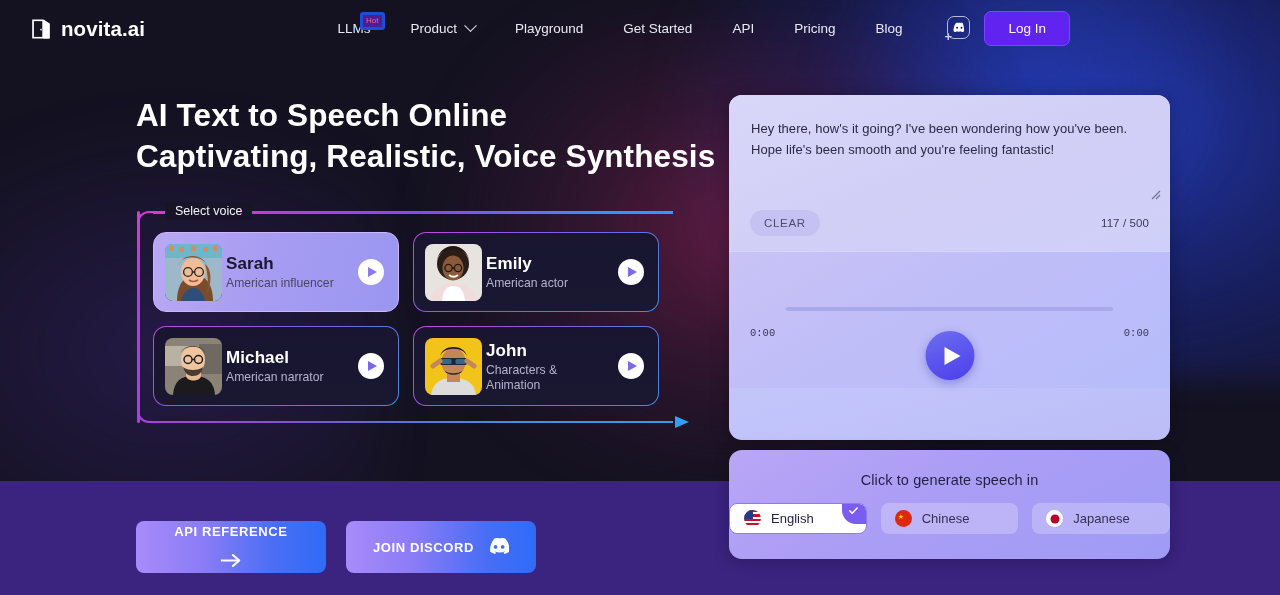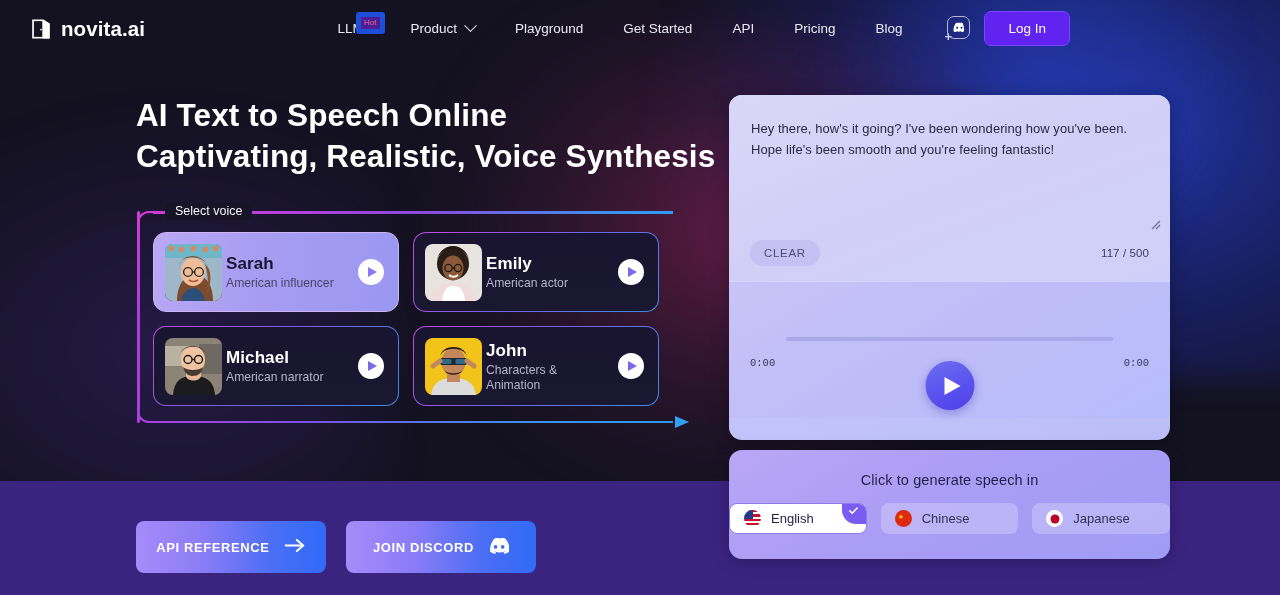--- a/index.html
+++ b/index.html
@@ -63,21 +63,21 @@
     color: #e9e9f2; font-size: 13.5px; padding: 0 20px; position: relative;
     white-space: nowrap; cursor: pointer;
   }
   .nav-link.has-caret { display: flex; align-items: center; gap: 9px; }
   .caret {
     width: 9px; height: 9px; border-right: 1.8px solid #dcdcea;
     border-bottom: 1.8px solid #dcdcea; transform: rotate(45deg) translate(-2px,-2px);
   }
   .hot-badge {
     position: absolute; top: -9px; right: 6px;
-    font-size: 8px; color: #f06a8e; border: 5px solid #1d4ed8;
+    font-size: 8px; color: #f06a8e; border: 3px solid #1d4ed8;
     background: #4c1d95; border-radius: 3px; padding: 0px 3px 1px; line-height: 11px;
     font-weight: 400;
   }
   .discord-nav {
     width: 26px; height: 26px; margin: 0 14px 0 22px; position: relative; cursor: pointer;
   }
   .discord-nav .box {
     position: absolute; left: 3px; top: 0; width: 23px; height: 23px;
     border: 1.4px solid #b9b8d6; border-radius: 7px;
     display: flex; align-items: center; justify-content: center;
@@ -182,32 +182,32 @@
   .voice-card.selected .play-tri { border-left-color: #8b7cec; }
 
   
   .cta-row { position: absolute; left: 136px; top: 521px; display: flex; gap: 20px; z-index: 20; }
   .cta-btn {
     height: 52px; border-radius: 8px; display: flex; align-items: center;
     justify-content: center; gap: 14px; cursor: pointer;
     background: linear-gradient(90deg,#a78bfa 0%,#8b7cf6 35%,#4b6ef5 72%,#2f6bf7 100%);
     color: #fff; font-size: 13px; font-weight: 700; letter-spacing: .6px;
   }
-  .cta-api { width: 190px; }
+  .cta-api { width: 190px; flex-direction: column; }
   .cta-discord { width: 190px; }
 
   
   .tts-panel {
     position: absolute; left: 729px; top: 95px; width: 441px; height: 345px;
     border-radius: 13px; overflow: hidden; z-index: 25;
     background: linear-gradient(165deg,#d8d6f8 0%,#ccc9f6 38%,#c3c6fa 62%,#bcbdf8 100%);
     box-shadow: 0 2px 18px rgba(0,0,0,.30);
   }
   .tts-textarea-wrap {
-    position: relative; height: 186px;
+    position: relative; height: 156px;
     background: linear-gradient(160deg,#d9d7f8 0%,#d2cff7 50%,#cfd0f9 100%);
     padding: 24px 26px 0 22px;
   }
   .tts-text {
     color: #2b2946; font-size: 13px; line-height: 20.5px;
     width: 400px; letter-spacing: .05px;
   }
   .resize-grip {
     position: absolute; right: 8px; bottom: 52px; width: 12px; height: 12px;
   }

